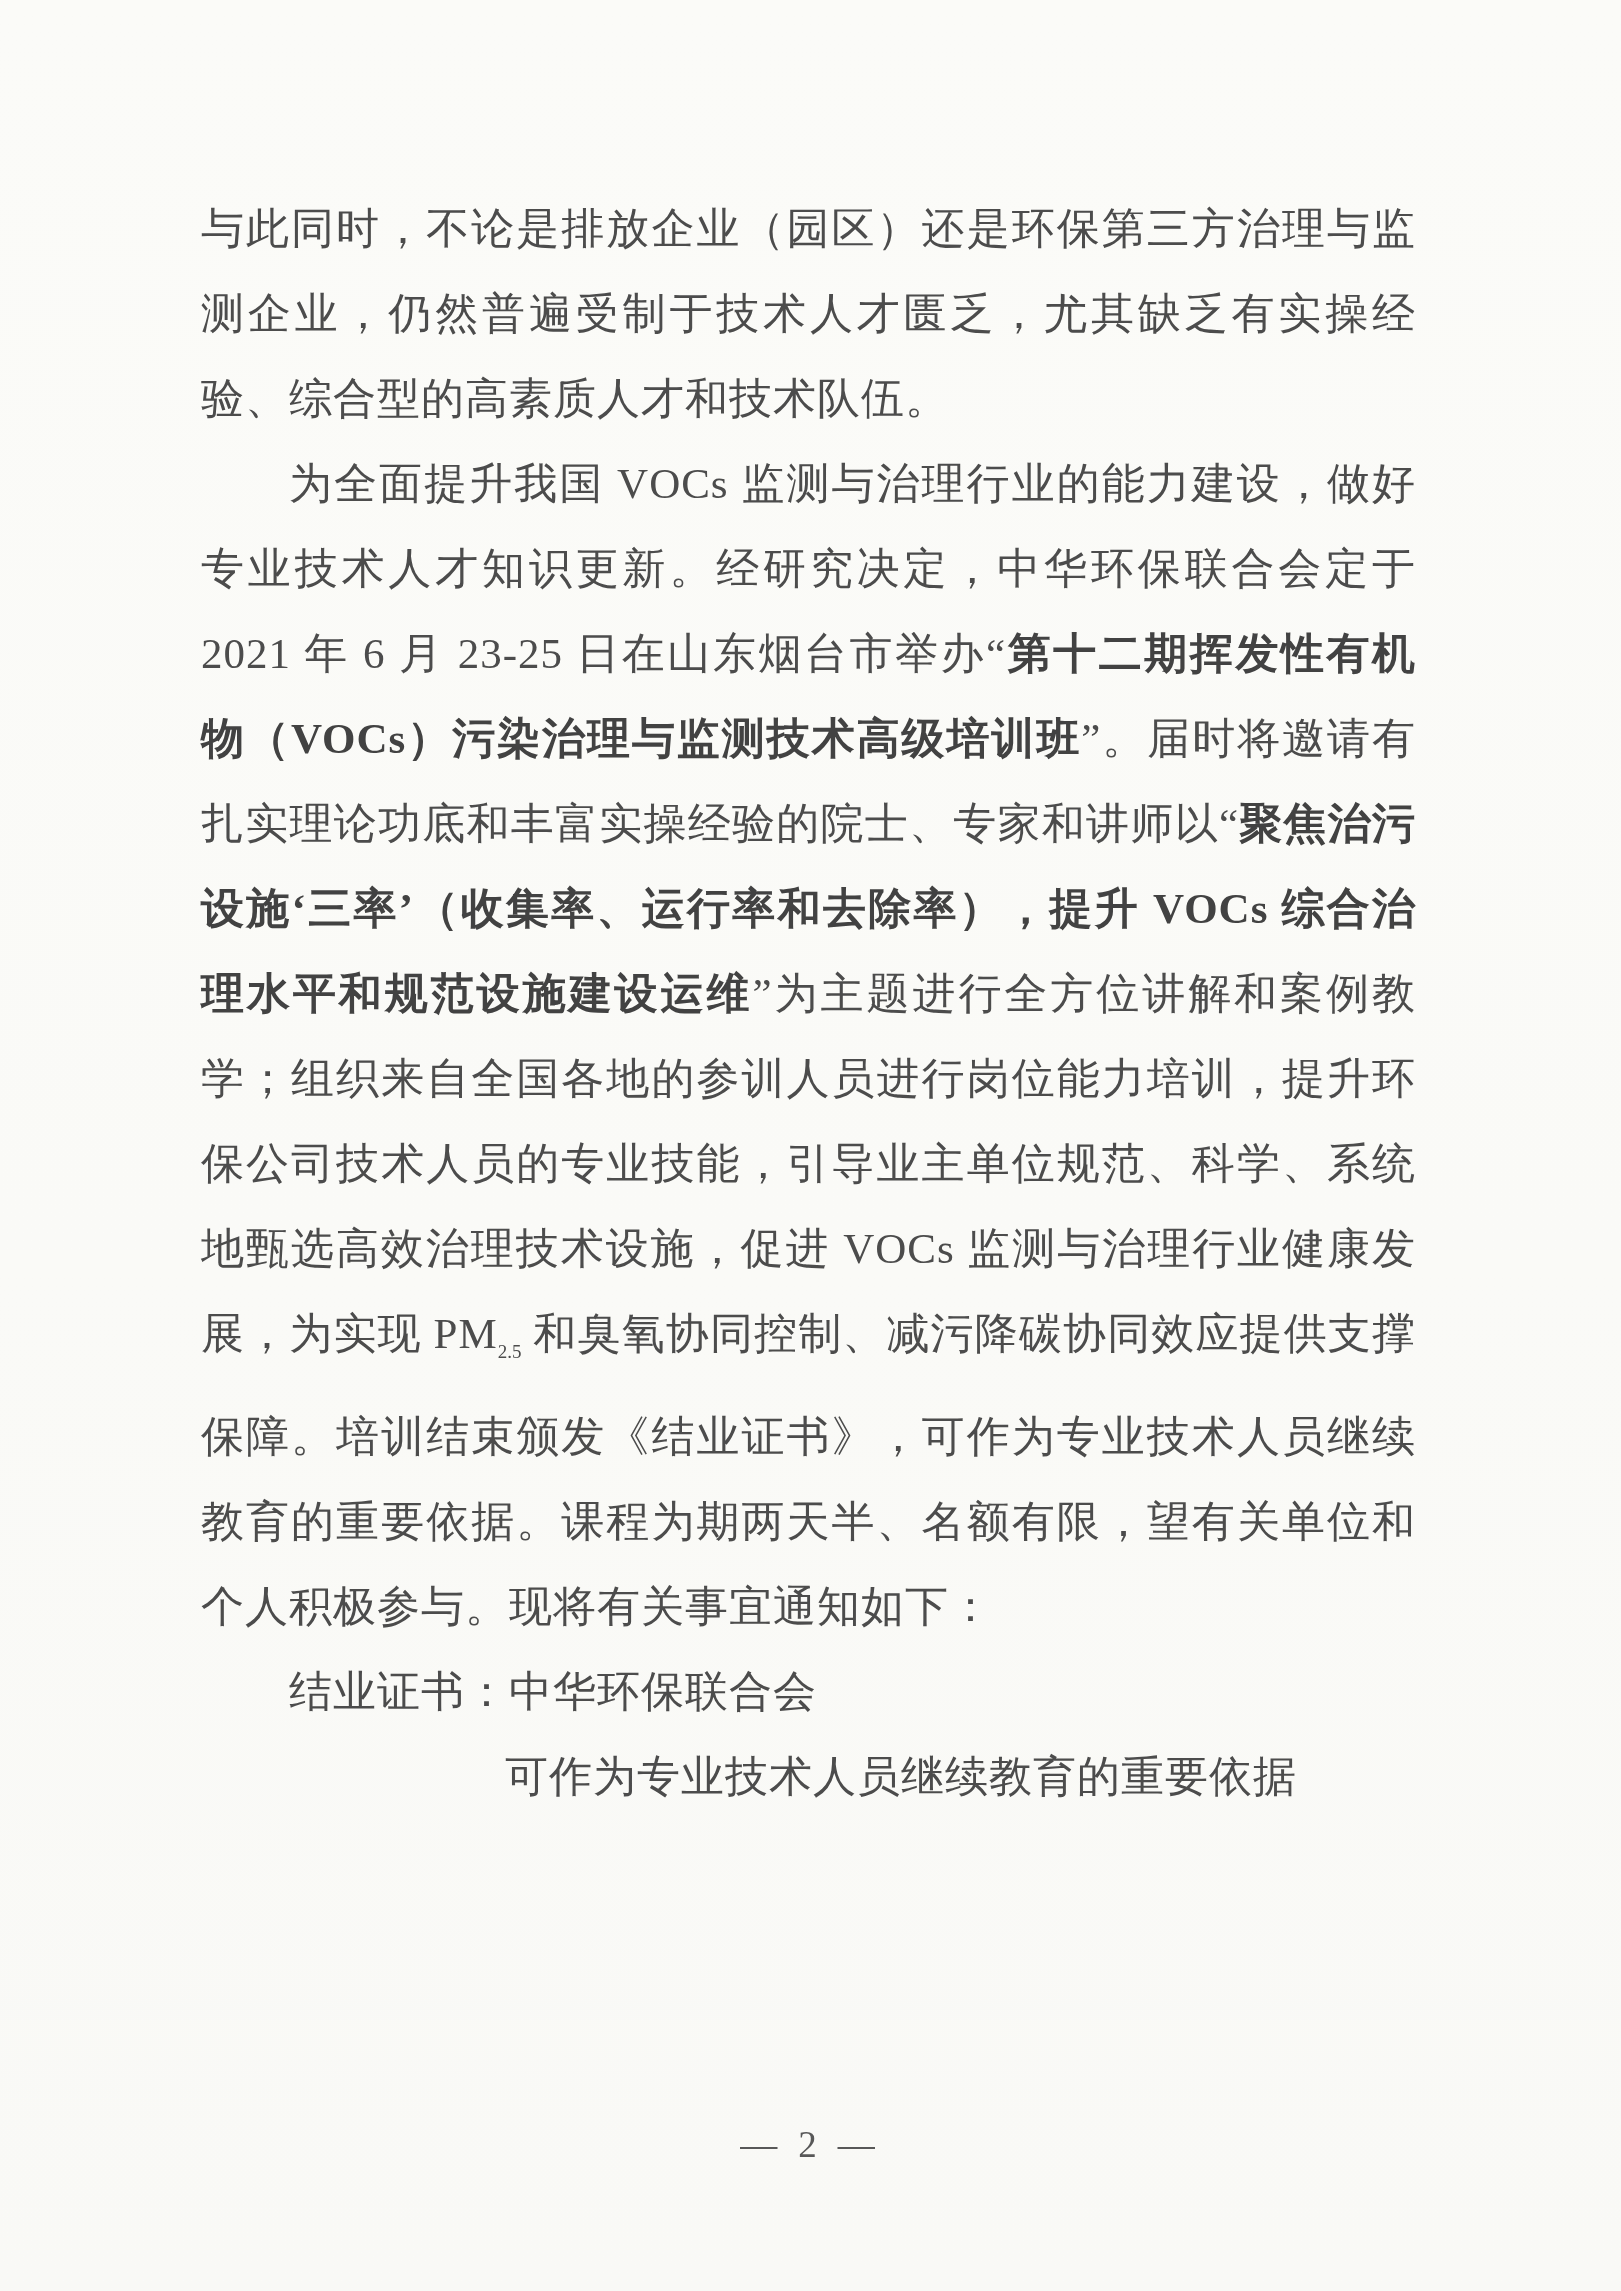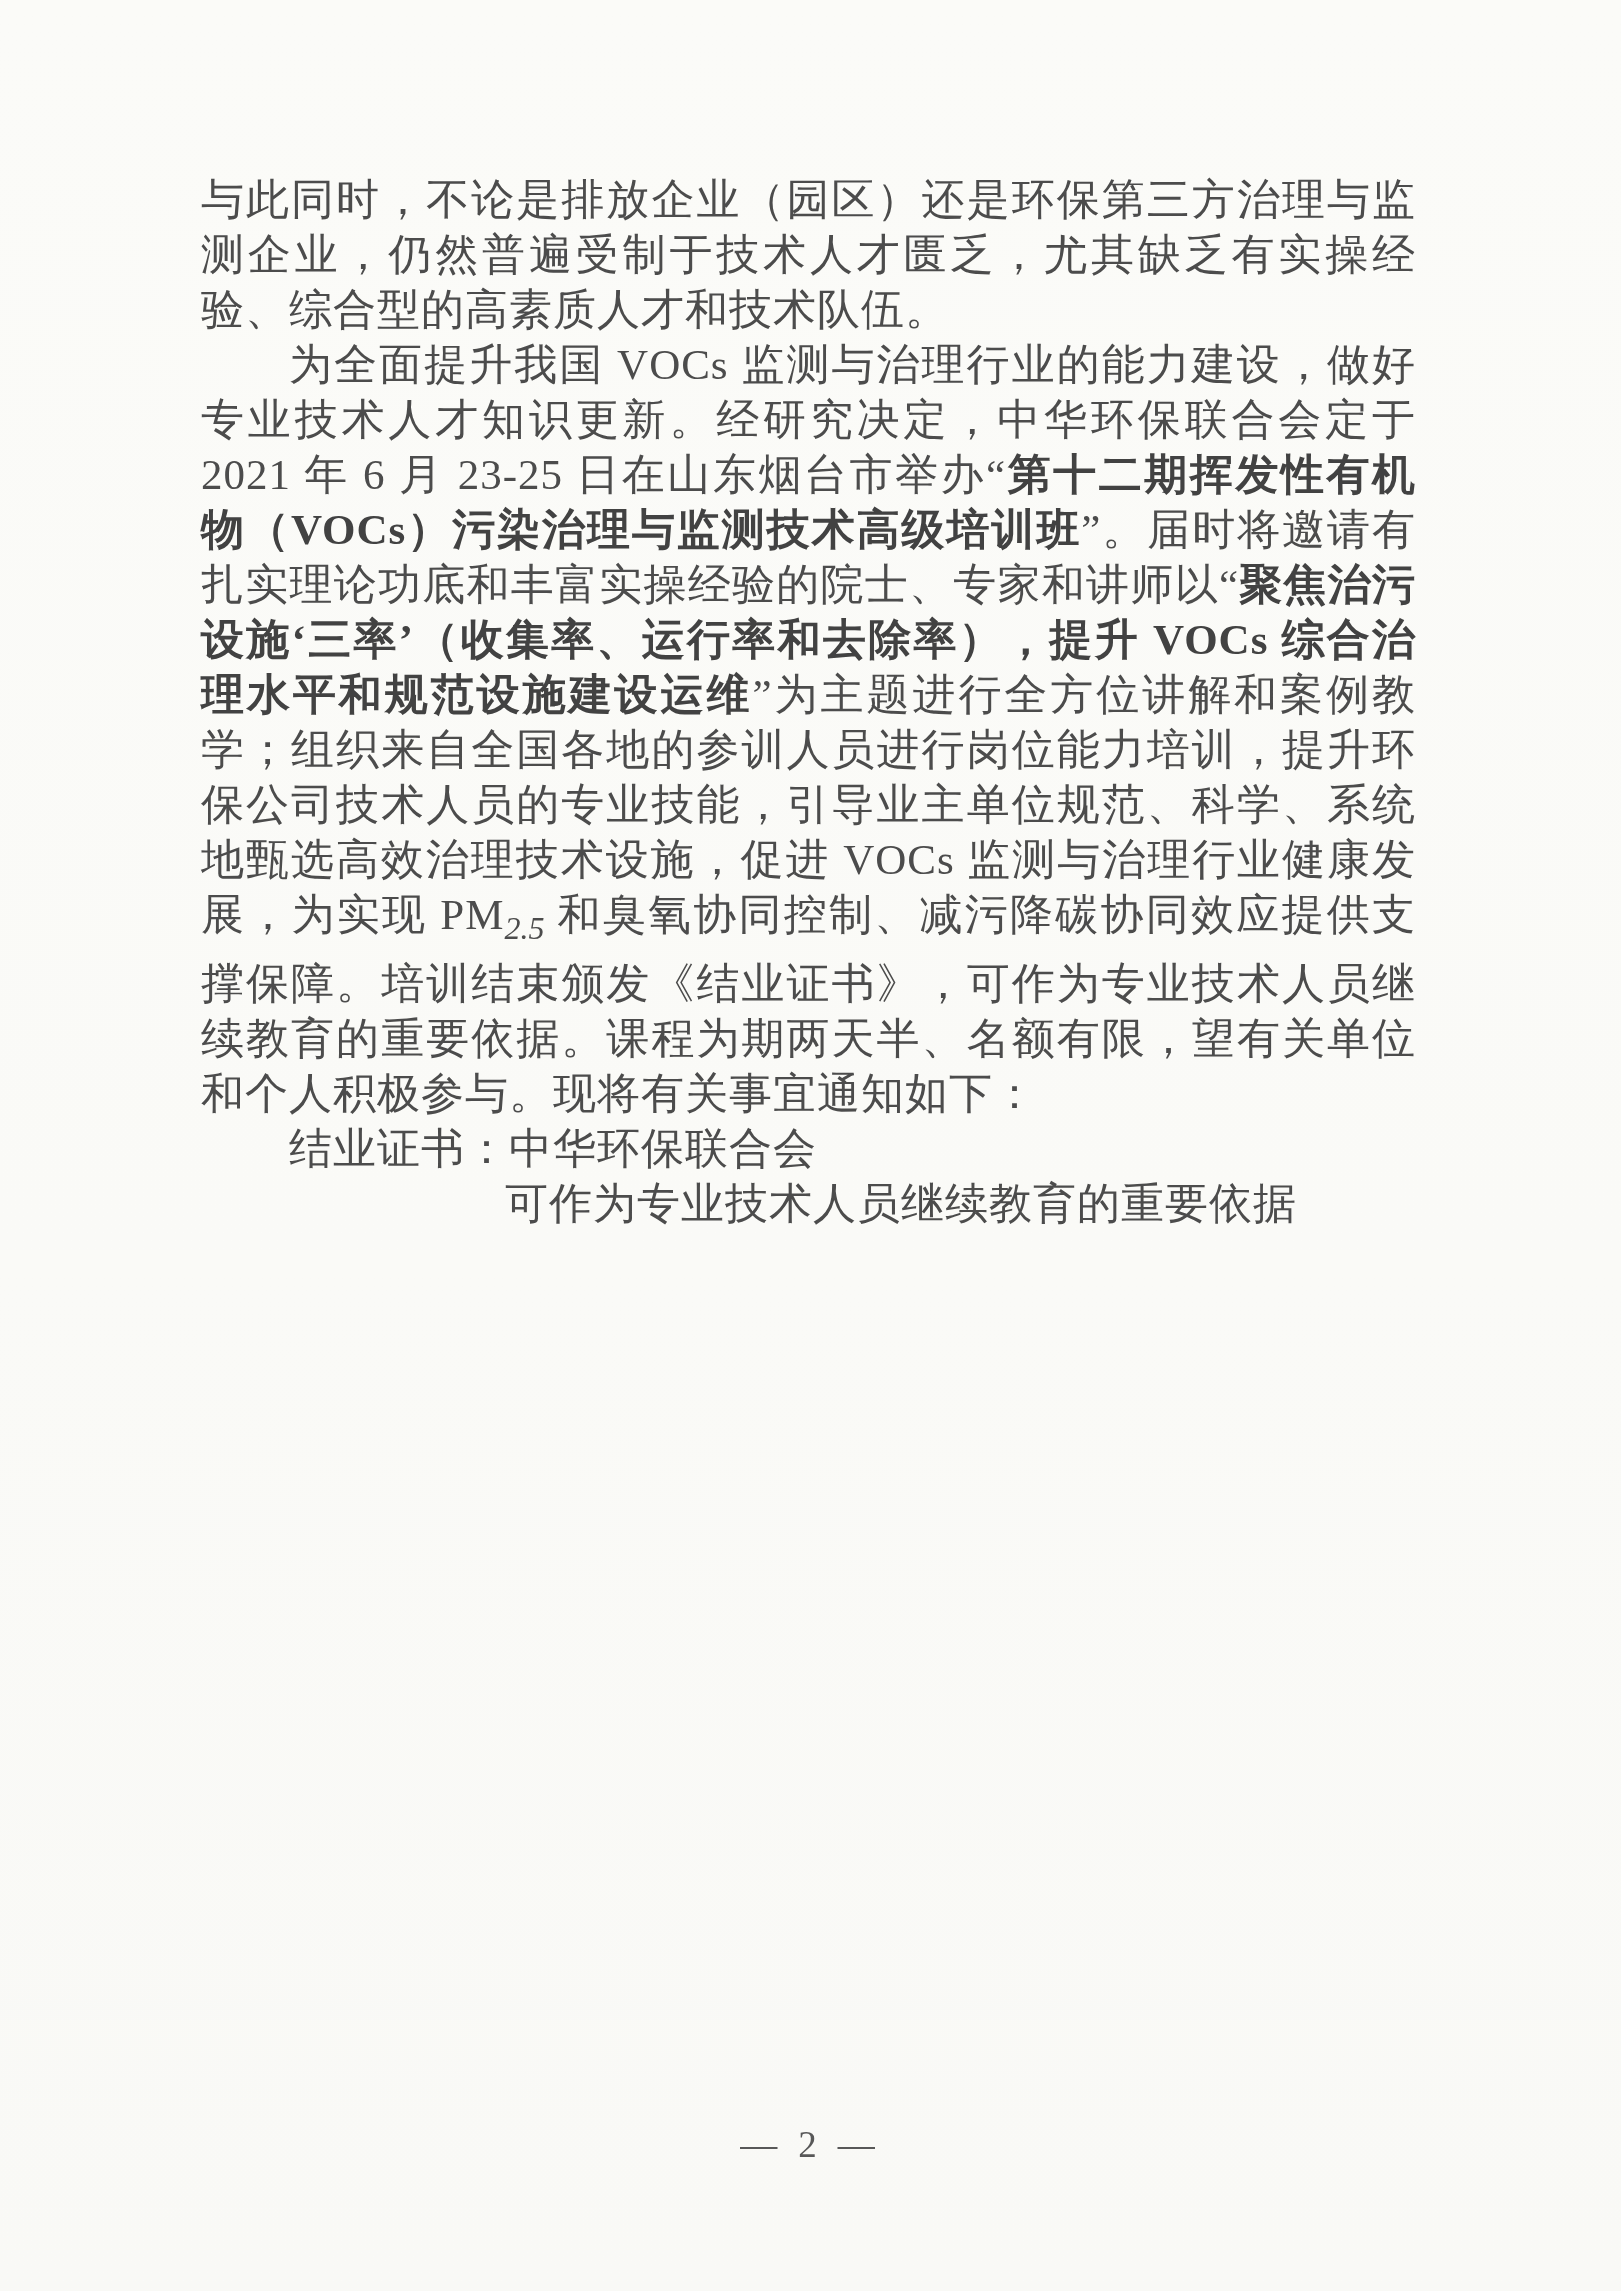--- a/index.html
+++ b/index.html
@@ -16,48 +16,47 @@
   }
   
   .page {
     position: absolute;
     inset: 0;
     background: linear-gradient(180deg, #fbfbf8 0%, #fafaf7 55%, #f9f9f6 100%);
   }
   .doc {
     position: absolute;
     left: 201px;
-    top: 172px;
+    top: 186px;
     width: 1215px;
     font-size: 43px;
-    line-height: 55px;
+    line-height: 85px;
     letter-spacing: 1px;
     color: #4c4c4c;
     text-align: justify;
     text-justify: inter-ideograph;
   }
   .doc p {
     margin: 0;
     padding: 0;
   }
   .doc p.indent {
     text-indent: 88px;
   }
   .doc p.extra-indent {
     padding-left: 304px;
   }
   .doc .bold {
     font-weight: bold;
     color: #424242;
   }
   .doc .sub {
-    font-size: 32px;
+    font-size: 19px;
     vertical-align: -9.8px;
     letter-spacing: 0;
-    font-style: italic;
   }
   .page-number {
     position: absolute;
     top: 2115px;
     left: 0;
     width: 100%;
     text-align: center;
     font-size: 37px;
     line-height: 59px;
     color: #585858;

